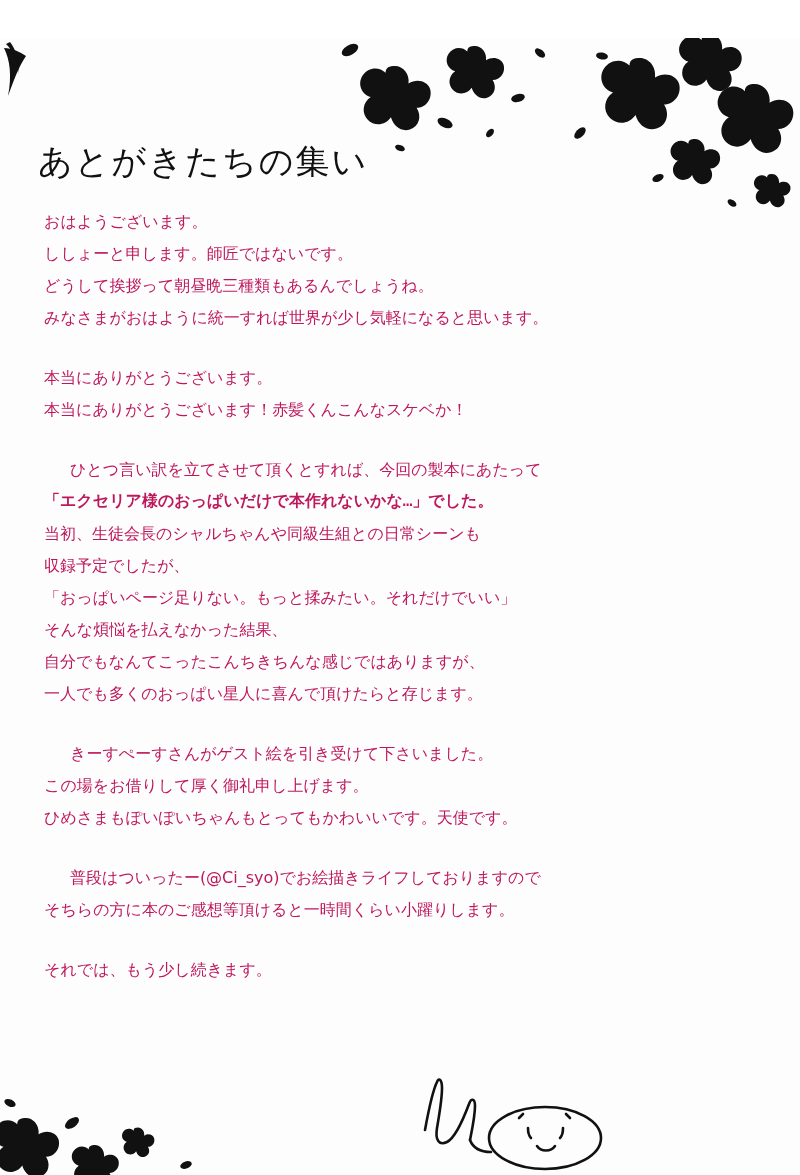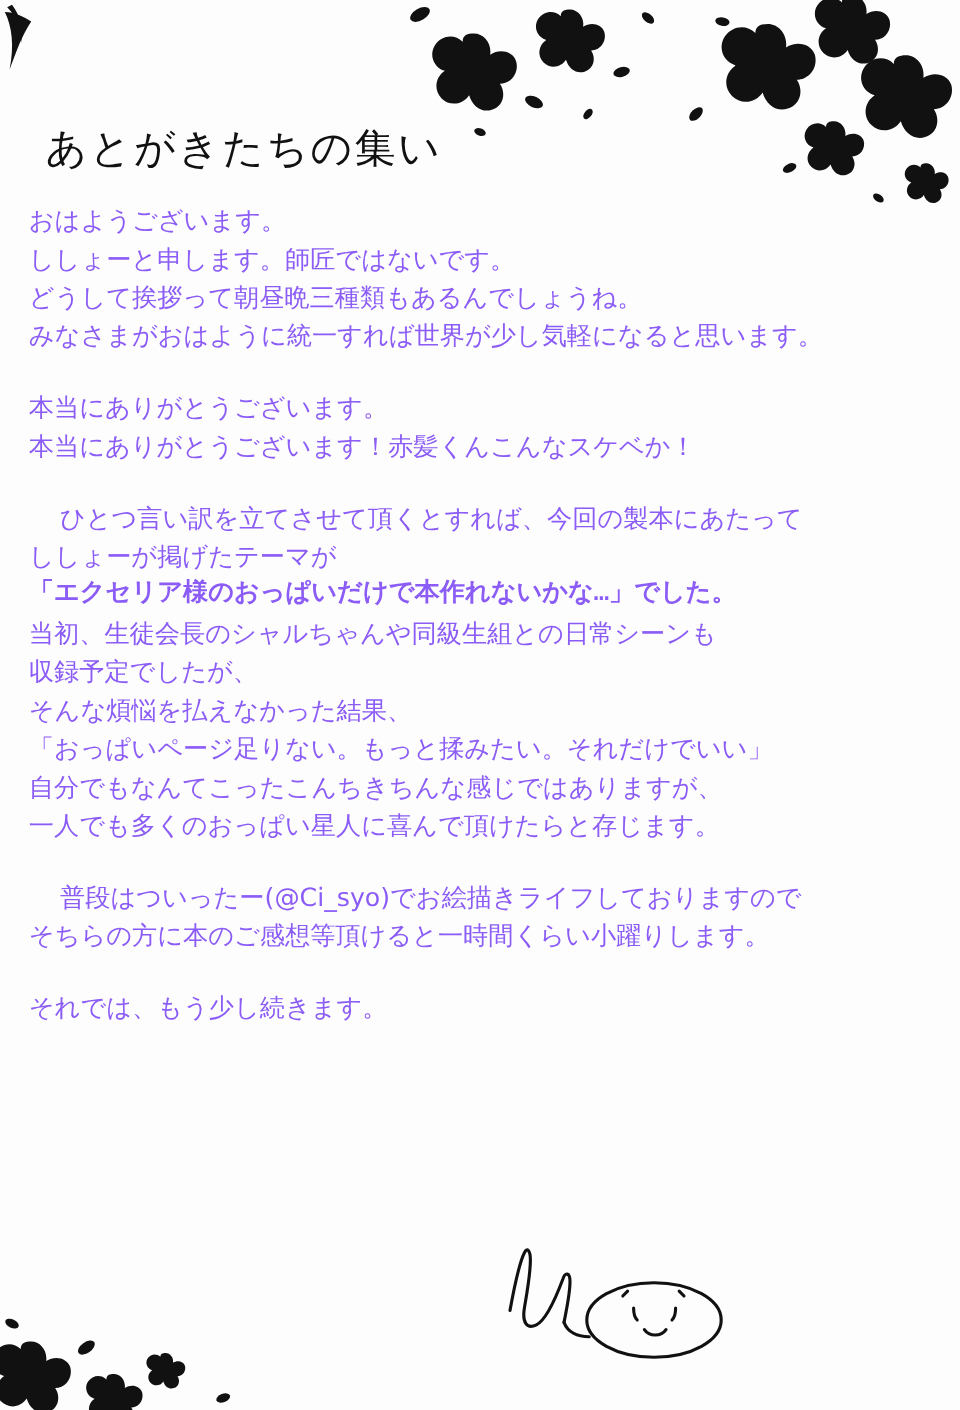--- a/index.html
+++ b/index.html
@@ -12,20 +12,21 @@
     height: 1175px;
     position: relative;
     overflow: hidden;
     font-family: "Liberation Sans", sans-serif;
     color: #1a1a1a;
   }
   .page {
     position: absolute;
     inset: 0;
     background: #fdfdfd;
+    margin-top: 38px;
   }
 
   
   .deco {
     position: absolute;
     pointer-events: none;
   }
   .deco-top-right {
     top: 0;
     right: 0;
@@ -54,25 +55,25 @@
     letter-spacing: 2px;
     font-weight: normal;
     color: #111;
     font-family: "DejaVu Sans", sans-serif;
   }
 
   
   .body-text {
     position: absolute;
     top: 168px;
-    left: 24px;
+    left: 44px;
     width: 700px;
-    font-size: 21px;
+    font-size: 16px;
     line-height: 32px;
-    color: #8b5cf6;
+    color: #be185d;
     font-family: "DejaVu Sans", sans-serif;
   }
   .para {
     margin: 0 0 28px 0;
   }
   .para:last-child {
     margin-bottom: 0;
   }
   .line {
     display: block;
@@ -173,30 +174,34 @@
       <span class="line">みなさまがおはように統一すれば世界が少し気軽になると思います。</span>
     </p>
 
     <p class="para">
       <span class="line">本当にありがとうございます。</span>
       <span class="line">本当にありがとうございます！赤髪くんこんなスケベか！</span>
     </p>
 
     <p class="para">
       <span class="line indent">ひとつ言い訳を立てさせて頂くとすれば、今回の製本にあたって</span>
-      <span class="line">ししょーが掲げたテーマが</span>
       <span class="line bold">「エクセリア様のおっぱいだけで本作れないかな…」でした。</span>
       <span class="line">当初、生徒会長のシャルちゃんや同級生組との日常シーンも</span>
       <span class="line">収録予定でしたが、</span>
+      <span class="line">「おっぱいページ足りない。もっと揉みたい。それだけでいい」</span>
       <span class="line">そんな煩悩を払えなかった結果、</span>
-      <span class="line">「おっぱいページ足りない。もっと揉みたい。それだけでいい」</span>
       <span class="line">自分でもなんてこったこんちきちんな感じではありますが、</span>
       <span class="line">一人でも多くのおっぱい星人に喜んで頂けたらと存じます。</span>
     </p>
 
+    <p class="para">
+      <span class="line indent">きーすぺーすさんがゲスト絵を引き受けて下さいました。</span>
+      <span class="line">この場をお借りして厚く御礼申し上げます。</span>
+      <span class="line">ひめさまもぽいぽいちゃんもとってもかわいいです。天使です。</span>
+    </p>
 
     <p class="para">
       <span class="line indent">普段はついったー(@Ci_syo)でお絵描きライフしておりますので</span>
       <span class="line">そちらの方に本のご感想等頂けると一時間くらい小躍りします。</span>
     </p>
 
     <p class="para">
       <span class="line">それでは、もう少し続きます。</span>
     </p>
 

